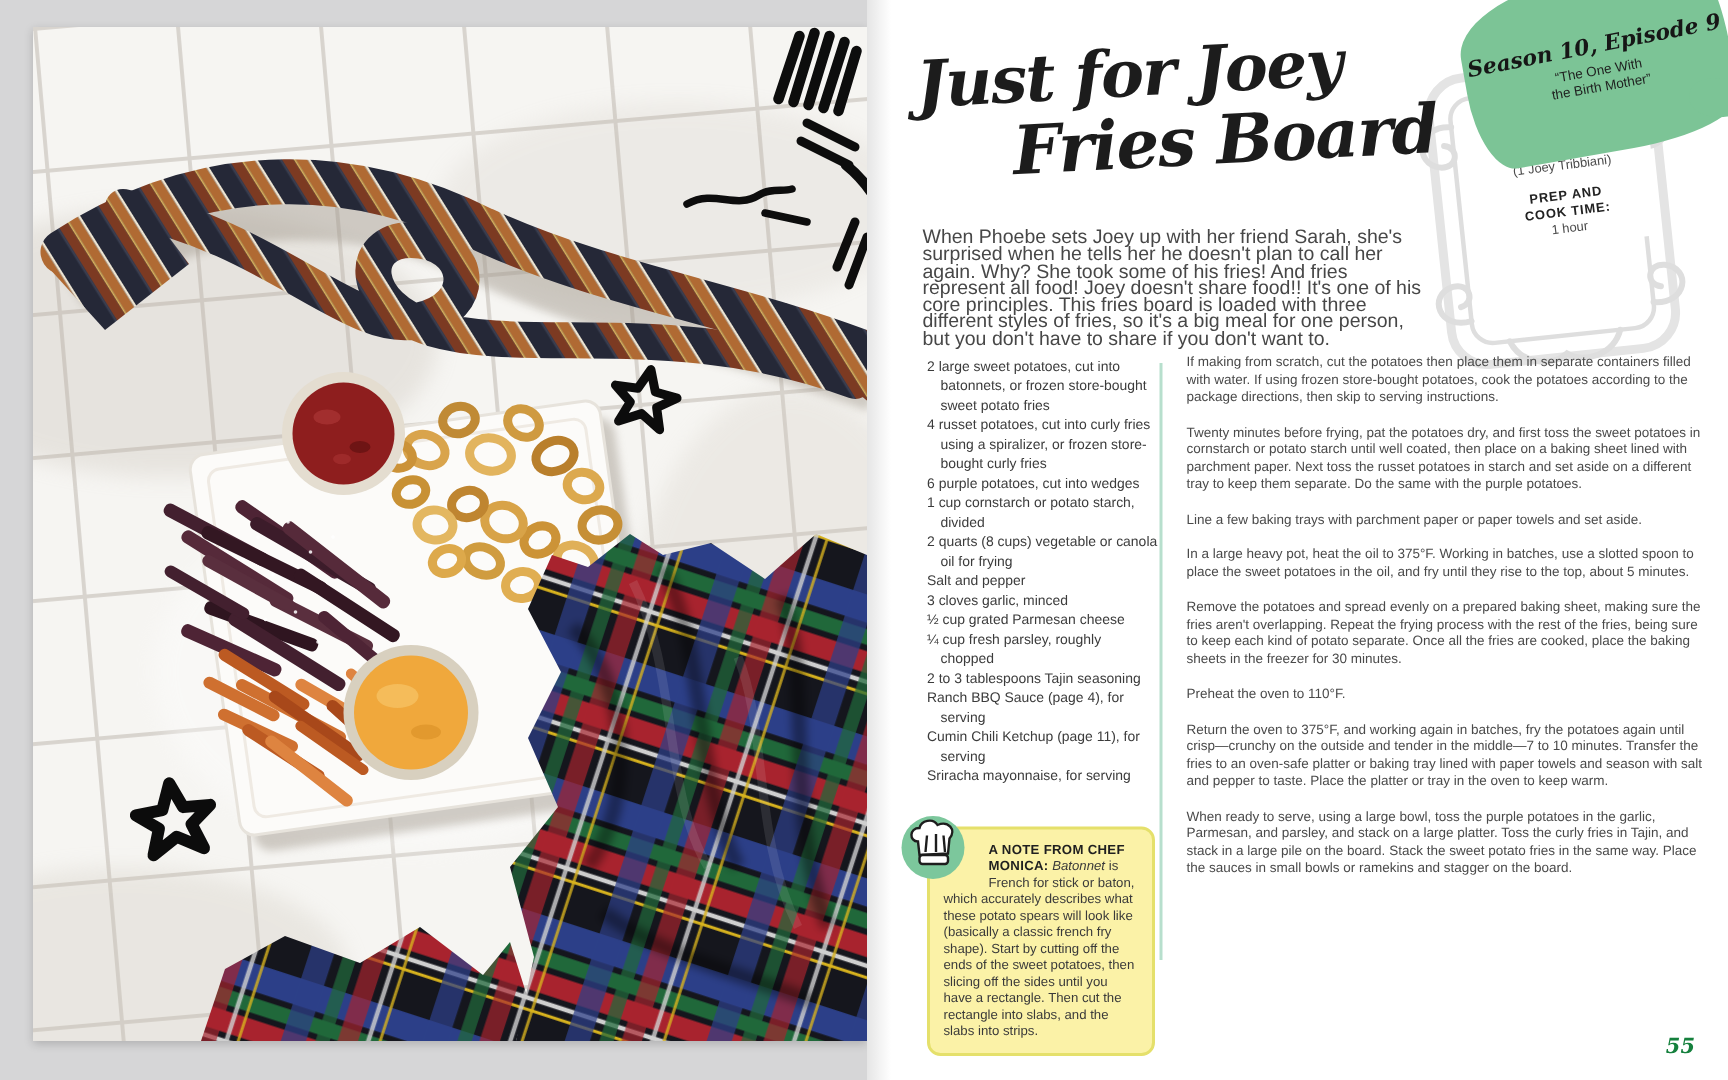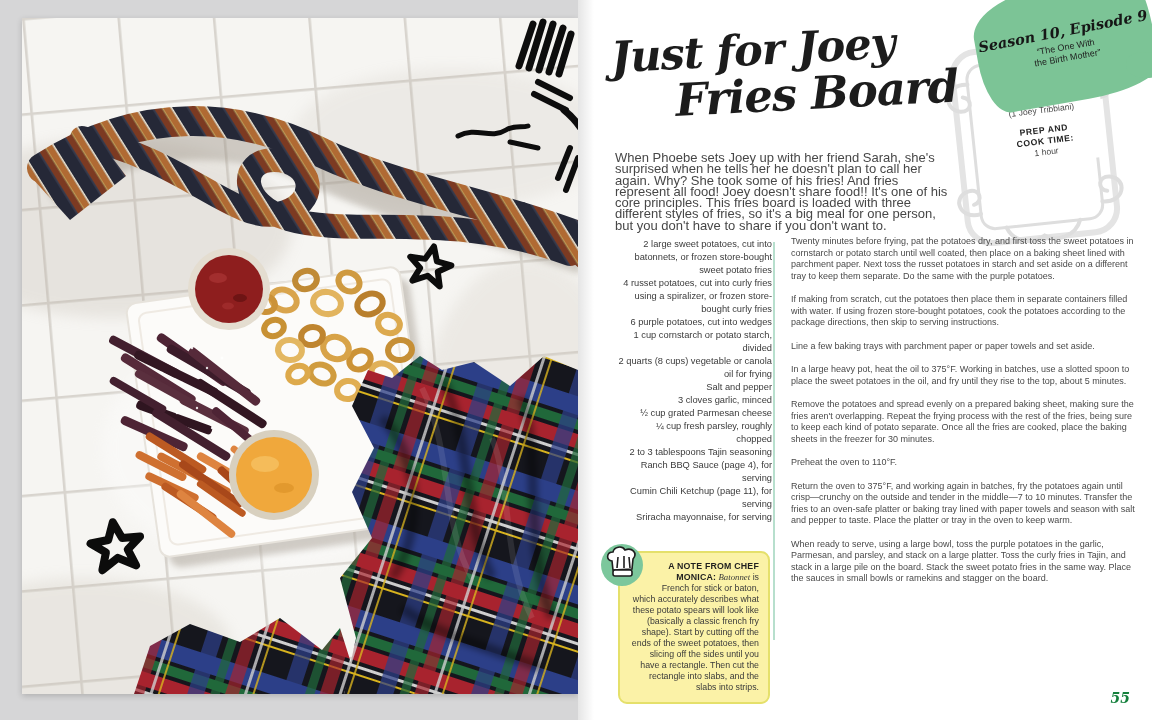--- a/index.html
+++ b/index.html
@@ -32,36 +32,36 @@
 
   .title{position:absolute;left:34px;top:26px;width:360px;margin:0;
     font-family:"DejaVu Serif",serif;font-style:italic;font-weight:bold;
     color:#1c1c1c;transform:rotate(-3deg);line-height:1.05;}
   .title .t1{display:block;font-size:43px;letter-spacing:-1px;}
   .title .t2{display:block;font-size:45px;margin-left:62px;letter-spacing:-1px;}
 
   .intro{position:absolute;left:37px;top:152px;width:336px;margin:0;
     font-size:13px;line-height:11.3px;color:#474747;}
 
-  .col-ing{position:absolute;left:40px;top:238px;width:154px;text-align:right;}
+  .col-ing{position:absolute;left:40px;top:238px;width:154px;}
   .col-ing ul{list-style:none;margin:0;padding:0;font-size:9.3px;line-height:13px;color:#3b3b3b;}
   .col-ing li{padding-left:9px;text-indent:-9px;}
 
   .divider{position:absolute;left:195px;top:242px;width:2px;height:398px;background:#b7dfcd;}
 
   .col-inst{position:absolute;left:213px;top:236px;width:347px;}
   .col-inst p{margin:0 0 12px 0;font-size:9px;line-height:11.5px;color:#4a4a4a;}
 
   
   .note{position:relative;margin-top:27px;width:152px;box-sizing:border-box;
     background:#fbf2a7;border:2px solid #e5e06b;border-radius:9px;
     padding:8px 9px 9px 9px;font-size:8.8px;line-height:11px;color:#3a3a3a;}
   .note .icon-spacer{float:left;width:30px;height:26px;}
   .note .nh{font-weight:bold;color:#1f1f1f;letter-spacing:.2px;}
-  .note .nl{font-style:italic;font-family:Liberation Serif, serif;}
+  .note .nl{font-style:italic;}
   .note-icon{position:absolute;left:-20px;top:-10px;width:44px;height:44px;}
 
   
   .badge{position:absolute;left:398px;top:-16px;width:178px;height:118px;
     background:#7cc496;transform:rotate(-10deg);
     border-radius:46% 10% 42% 14% / 34% 52% 20% 46%;
     display:flex;flex-direction:column;justify-content:center;align-items:center;
     text-align:center;}
   .badge::after{content:"";position:absolute;right:-7px;bottom:10px;width:40px;height:26px;
     background:#7cc496;border-radius:50% 40% 60% 50%;transform:rotate(15deg);}
@@ -327,22 +327,22 @@
           </g>
         </svg>
         <span class="icon-spacer"></span>
         <span class="nh">A NOTE FROM CHEF MONICA:</span><em class="nl"> Batonnet</em><span class="nb"> is French for stick or baton, which accurately describes what these potato spears will look like (basically a classic french fry shape). Start by cutting off the ends of the sweet potatoes, then slicing off the sides until you have a rectangle. Then cut the rectangle into slabs, and the slabs into strips.</span>
       </div>
     </div>
 
     <div class="divider"></div>
 
     <div class="col-inst">
+      <p>If making from scratch, cut the potatoes then place them in separate containers filled with water. If using frozen store-bought potatoes, cook the potatoes according to the package directions, then skip to serving instructions.</p>
       <p>Twenty minutes before frying, pat the potatoes dry, and first toss the sweet potatoes in cornstarch or potato starch until well coated, then place on a baking sheet lined with parchment paper. Next toss the russet potatoes in starch and set aside on a different tray to keep them separate. Do the same with the purple potatoes.</p>
-      <p>If making from scratch, cut the potatoes then place them in separate containers filled with water. If using frozen store-bought potatoes, cook the potatoes according to the package directions, then skip to serving instructions.</p>
       <p>Line a few baking trays with parchment paper or paper towels and set aside.</p>
       <p>In a large heavy pot, heat the oil to 375°F. Working in batches, use a slotted spoon to place the sweet potatoes in the oil, and fry until they rise to the top, about 5 minutes.</p>
       <p>Remove the potatoes and spread evenly on a prepared baking sheet, making sure the fries aren't overlapping. Repeat the frying process with the rest of the fries, being sure to keep each kind of potato separate. Once all the fries are cooked, place the baking sheets in the freezer for 30 minutes.</p>
       <p>Preheat the oven to 110°F.</p>
       <p>Return the oven to 375°F, and working again in batches, fry the potatoes again until crisp—crunchy on the outside and tender in the middle—7 to 10 minutes. Transfer the fries to an oven-safe platter or baking tray lined with paper towels and season with salt and pepper to taste. Place the platter or tray in the oven to keep warm.</p>
       <p>When ready to serve, using a large bowl, toss the purple potatoes in the garlic, Parmesan, and parsley, and stack on a large platter. Toss the curly fries in Tajin, and stack in a large pile on the board. Stack the sweet potato fries in the same way. Place the sauces in small bowls or ramekins and stagger on the board.</p>
     </div>
 
     <div class="pageno">55</div>
   </div>

